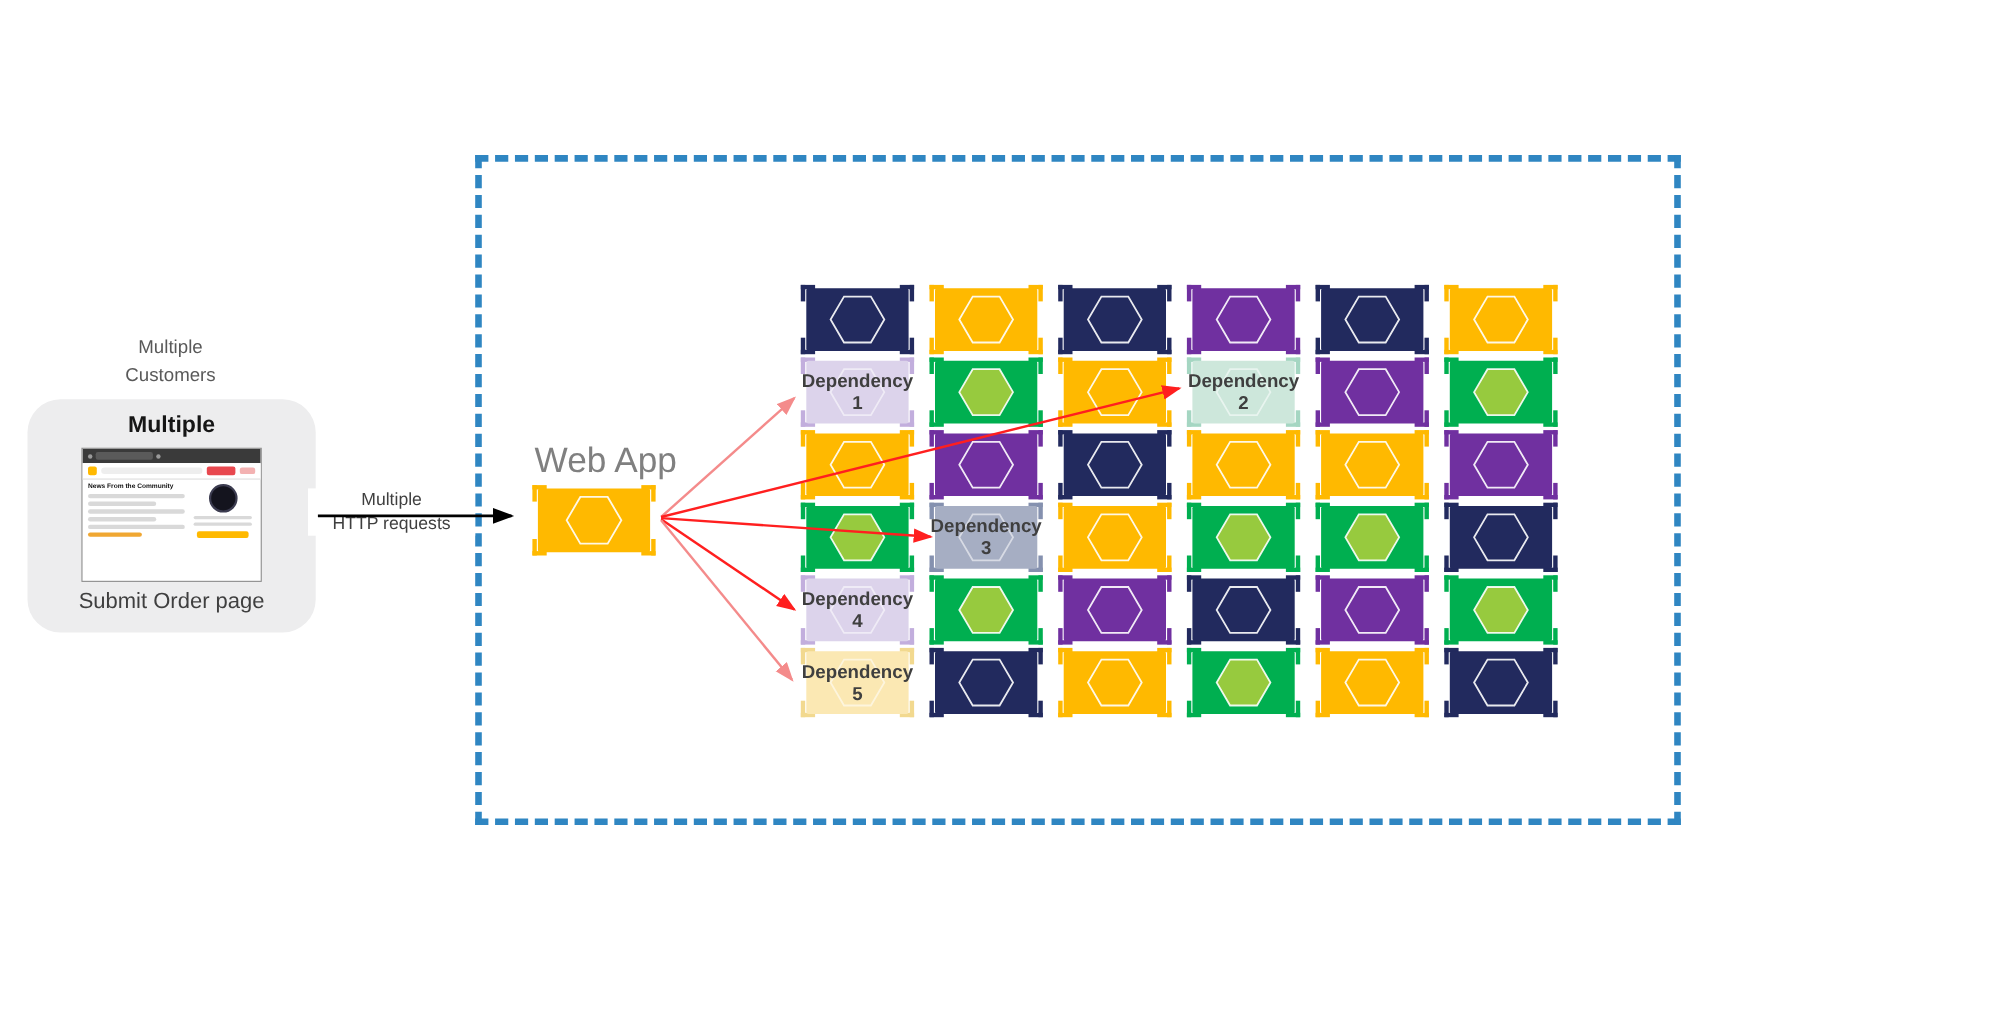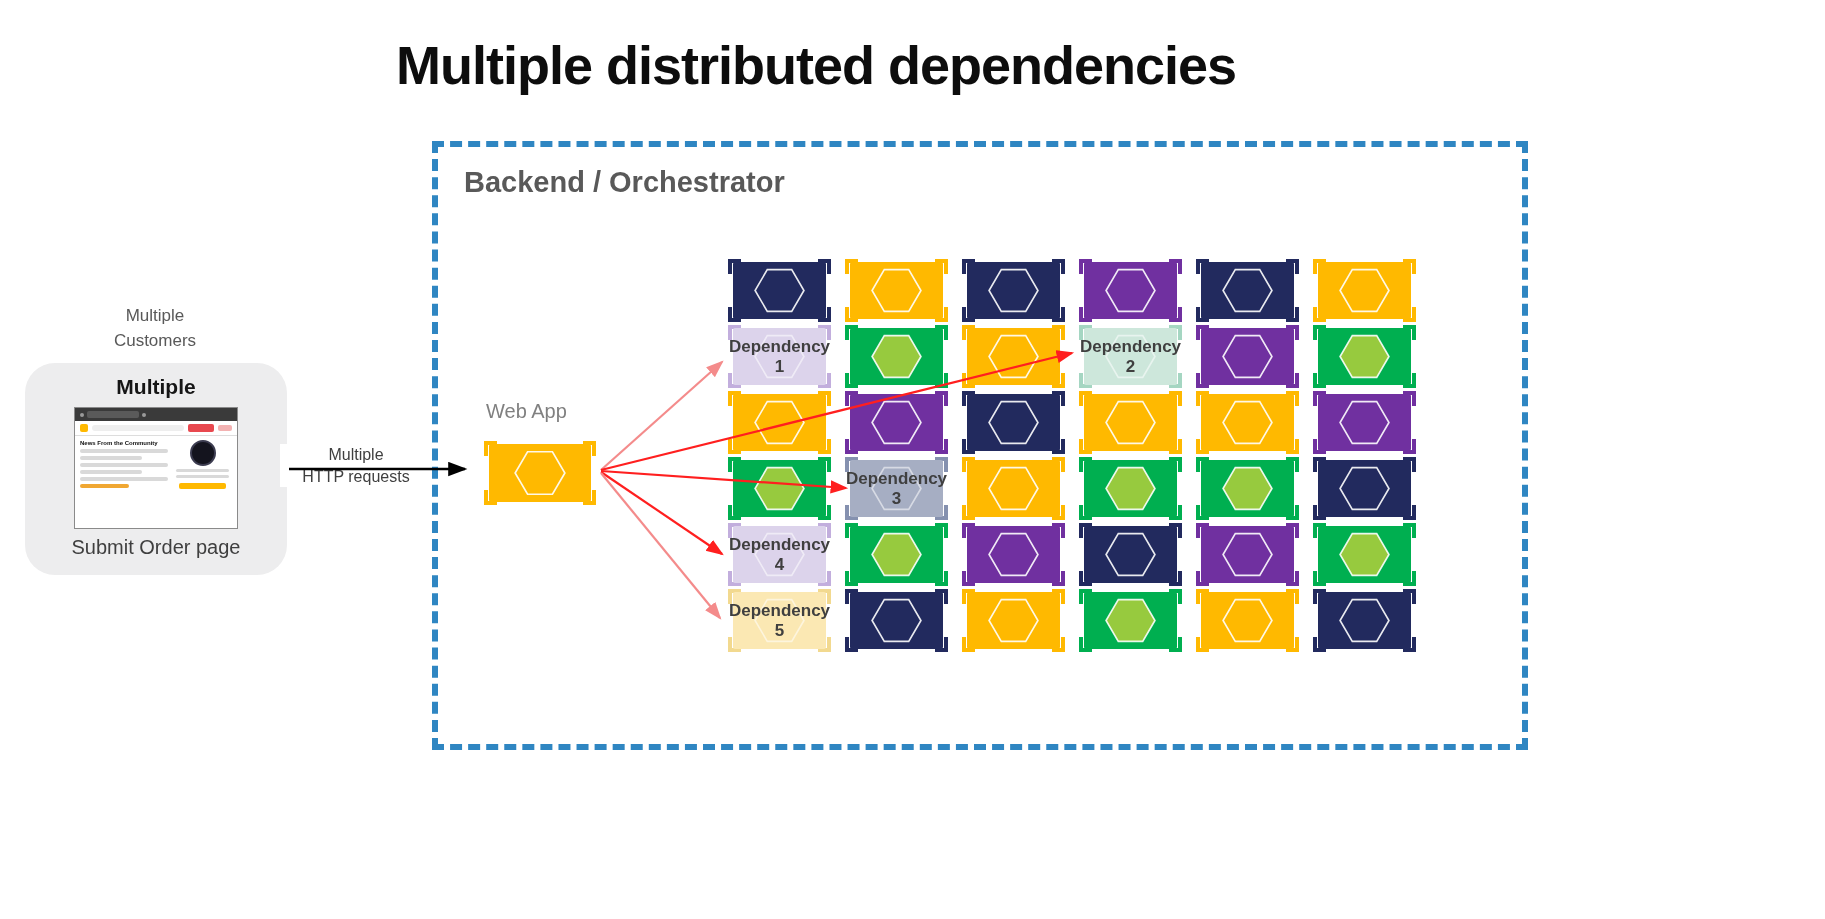--- a/index.html
+++ b/index.html
@@ -46,21 +46,21 @@
   .mb-right{flex:1;display:flex;flex-direction:column;align-items:center;gap:3px;}
   .mb-logo-circle{width:22px;height:22px;border-radius:50%;background:#14141e;border:2px solid #3c3c50;}
   .mb-rline{width:90%;height:3px;background:#d9d9d9;border-radius:2px;}
   .mb-rbtn{width:80%;height:6px;background:var(--yellow);border-radius:2px;margin-top:2px;}
 
   
   .http-label{position:absolute;left:280px;top:444px;width:152px;text-align:center;
     font-size:16px;color:var(--depText);line-height:1.35;white-space:pre-line;background:#fff;}
 
   
-  .webapp-label{position:absolute;left:486px;top:400px;font-size:20px;color:#808080;}
+  .webapp-label{position:absolute;left:486px;top:400px;font-size:32px;color:#808080;}
   .webapp-icon{position:absolute;left:484px;top:444px;width:112px;height:58px;}
 
   
   .container-grid{position:absolute;left:728px;top:262px;display:grid;
     grid-template-columns:repeat(6,103px);grid-auto-rows:57px;gap:9px 14px;}
 
   
   .cont{position:relative;}
   .cont .body{position:absolute;left:5px;right:5px;top:0;bottom:0;border-radius:2px;}
   .cont .br{position:absolute;width:13px;height:15px;border:0px solid transparent;box-sizing:border-box;}
@@ -75,24 +75,22 @@
 
   
   .arrow-overlay{position:absolute;left:0;top:0;width:1825px;height:919px;
     pointer-events:none;z-index:10;}
 </style>
 </head>
 <body>
 
 <div id="page">
 
-  <div class="page-title">Multiple distributed dependencies</div>
 
   <div class="backend-box"></div>
-  <div class="backend-label">Backend / Orchestrator</div>
 
   <div class="customers-label">Multiple
 Customers</div>
 
   <div class="browser-panel">
     <div class="browser-label">Multiple</div>
     <div class="mini-browser">
       <div class="mb-titlebar">
         <span class="mb-dot"></span>
         <span class="mb-tab"></span>

